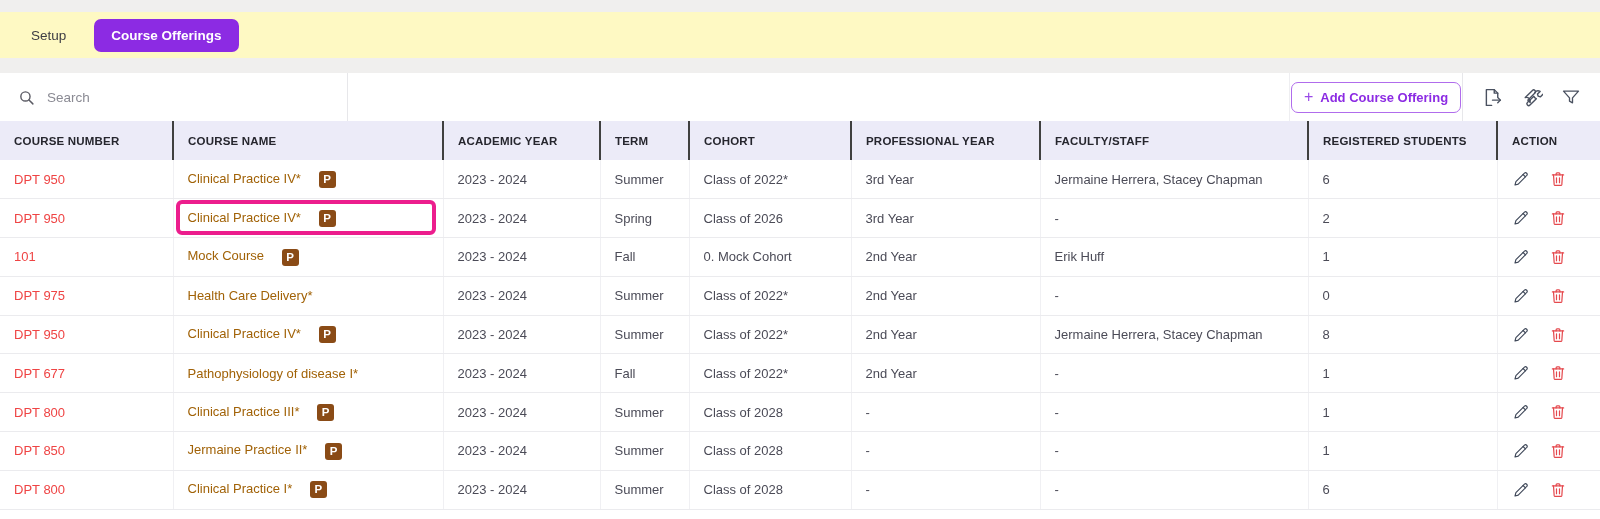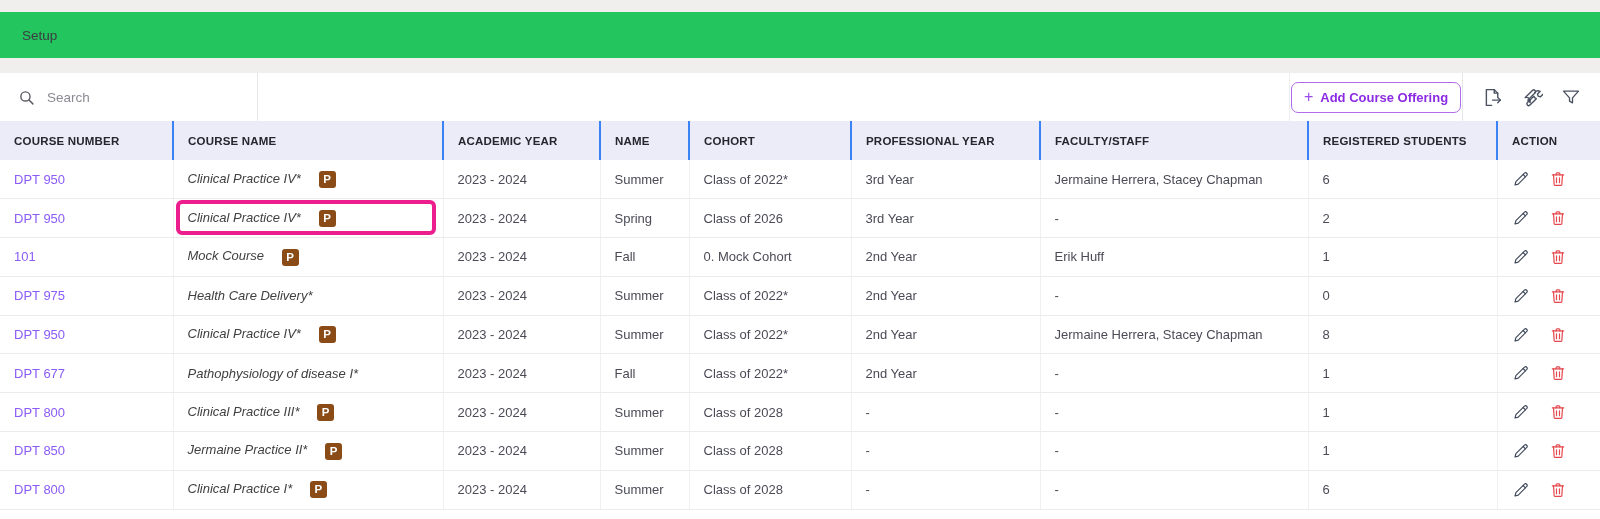--- a/index.html
+++ b/index.html
@@ -5,35 +5,35 @@
   * { box-sizing: border-box; }
   html,body { margin:0; padding:0; }
   body {
     width:1600px; height:519px; overflow:hidden;
     background:#f0efee;
     font-family:"Liberation Sans", sans-serif;
     color:#4b4b57;
   }
   
   .tabbar {
-    margin-top:12px; background:#22c55e; height:46px;
-    display:flex; align-items:center; padding-left:8px; gap:14px;
+    margin-top:12px; background:#fef9c3; height:46px;
+    display:flex; align-items:center; padding-left:17px; gap:14px;
   }
   .tab {
     font-size:13.5px; color:#3c3c43; padding:9px 14px; cursor:pointer;
     border-radius:7px; white-space:nowrap;
   }
   .tab.active {
     background:#8c2be3; color:#ffffff; font-weight:bold; padding:9px 17px;
   }
   
   .card { margin-top:15px; background:#ffffff; height:446px; overflow:hidden; }
   .toolbar { height:48px; display:flex; align-items:stretch; }
   .search-section {
-    width:258px; border-right:1px solid #e7e7ea;
+    width:348px; border-right:1px solid #e7e7ea;
     display:flex; align-items:center; padding-left:18px; gap:10px;
   }
   .search-section svg { flex:0 0 auto; }
   .search-input {
     border:none; outline:none; font-size:13.5px; color:#55555e; width:210px;
     font-family:"Liberation Sans", sans-serif; background:transparent;
   }
   .search-input::placeholder { color:#8a8a93; }
   .toolbar-spacer { flex:1; }
   .add-section {
@@ -50,51 +50,52 @@
   .icons-section {
     border-left:1px solid #e7e7ea; width:138px;
     display:flex; align-items:center; justify-content:space-evenly; color:#4a5160;
   }
   .tool-icon { cursor:pointer; display:flex; align-items:center; }
   
   table { width:1600px; border-collapse:collapse; table-layout:fixed; }
   th {
     background:#ecebf8; color:#26262e; font-size:11.5px; font-weight:bold;
     text-align:left; height:39px; padding:0 6px 0 14px;
-    border-left:2px solid #3b82f6; letter-spacing:0.2px; white-space:nowrap;
+    border-left:2px solid #404040; letter-spacing:0.2px; white-space:nowrap;
   }
   th:first-child { border-left:none; }
   td {
     height:38.8px; padding:0 6px 0 14px; font-size:13px; color:#4b4b57;
     border-bottom:1px solid #ebebee; border-right:1px solid #f0f0f3;
     white-space:nowrap; overflow:hidden;
   }
   td:last-child { border-right:none; }
-  td.c-num { color:#8b5cf6; }
-  .course-link { color:#404040; text-decoration:none; cursor:pointer;font-style:italic; }
+  td.c-num { color:#ef4444; }
+  .course-link { color:#a16207; text-decoration:none; cursor:pointer; }
   .p-badge {
     display:inline-block; width:17px; height:17px; margin-left:14px;
     background:#8a4b16; color:#ffffff; font-size:11.5px; font-weight:bold;
     text-align:center; line-height:17px; border-radius:3px; vertical-align:middle;
   }
   td.hl { position:relative; }
   td.hl::after {
     content:""; position:absolute; left:2px; right:7px; top:1px; bottom:2px;
     border:4px solid #ec1d8d; border-radius:6px; pointer-events:none;
   }
   .action-wrap { display:flex; align-items:center; gap:19px; }
   .icon-btn { cursor:pointer; display:flex; align-items:center; }
   .icon-btn.edit { color:#3e4758; }
   .icon-btn.del  { color:#e5484d; }
 </style>
 </head>
 <body>
 
 <div class="tabbar">
     <div class="tab">Setup</div>
+    <div class="tab active">Course Offerings</div>
   </div>
 
 <div class="card">
 
   <div class="toolbar">
     <div class="search-section">
       <svg width="17" height="17" viewBox="0 0 24 24" fill="none" stroke="#5a5a63" stroke-width="2" stroke-linecap="round">
         <circle cx="10.5" cy="10.5" r="6.5"></circle>
           <path d="M15.5 15.5L21 21"></path>
       </svg>
@@ -141,21 +142,21 @@
         <col style="width:189px">
       <col style="width:268px">
         <col style="width:189px">
         <col style="width:103px">
     </colgroup>
     <thead>
       <tr>
           <th><span>COURSE NUMBER</span></th>
           <th><span>COURSE NAME</span></th>
           <th><span>ACADEMIC YEAR</span></th>
-          <th><span>NAME</span></th>
+          <th><span>TERM</span></th>
           <th><span>COHORT</span></th>
           <th><span>PROFESSIONAL YEAR</span></th>
           <th><span>FACULTY/STAFF</span></th>
           <th><span>REGISTERED STUDENTS</span></th>
           <th><span>ACTION</span></th>
         </tr>
     </thead>
     <tbody>
         <tr>
     <td class="c-num">DPT 950</td>

